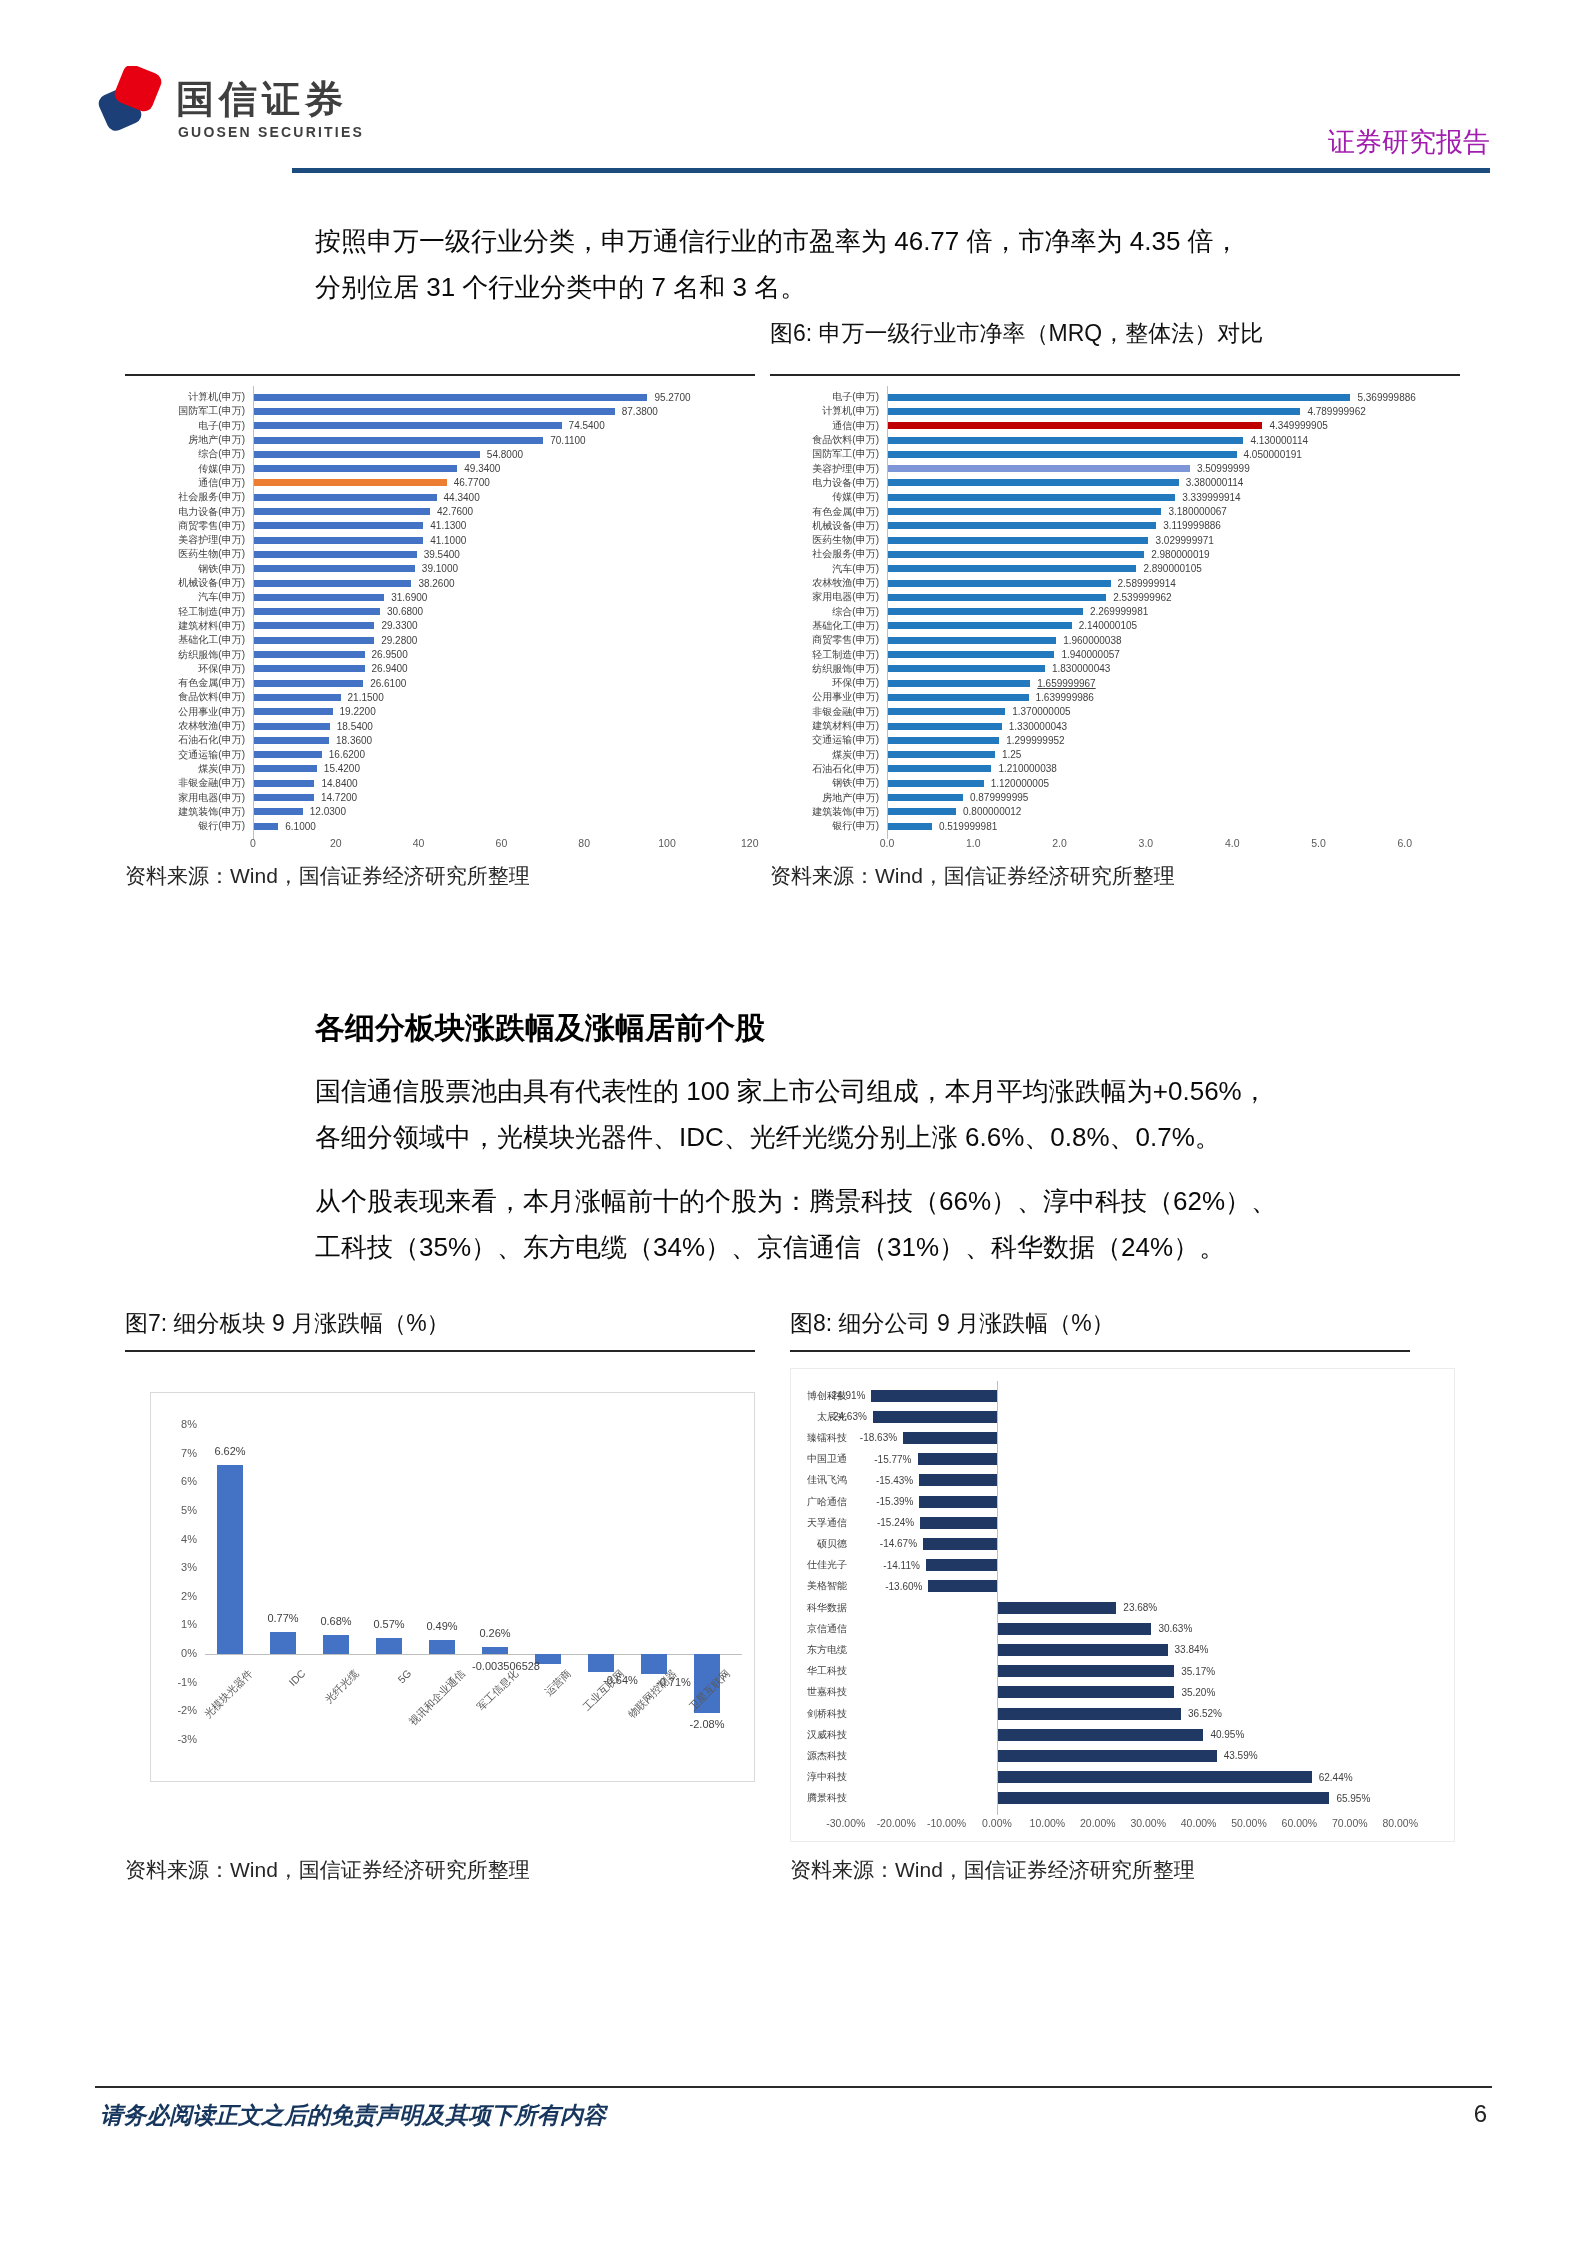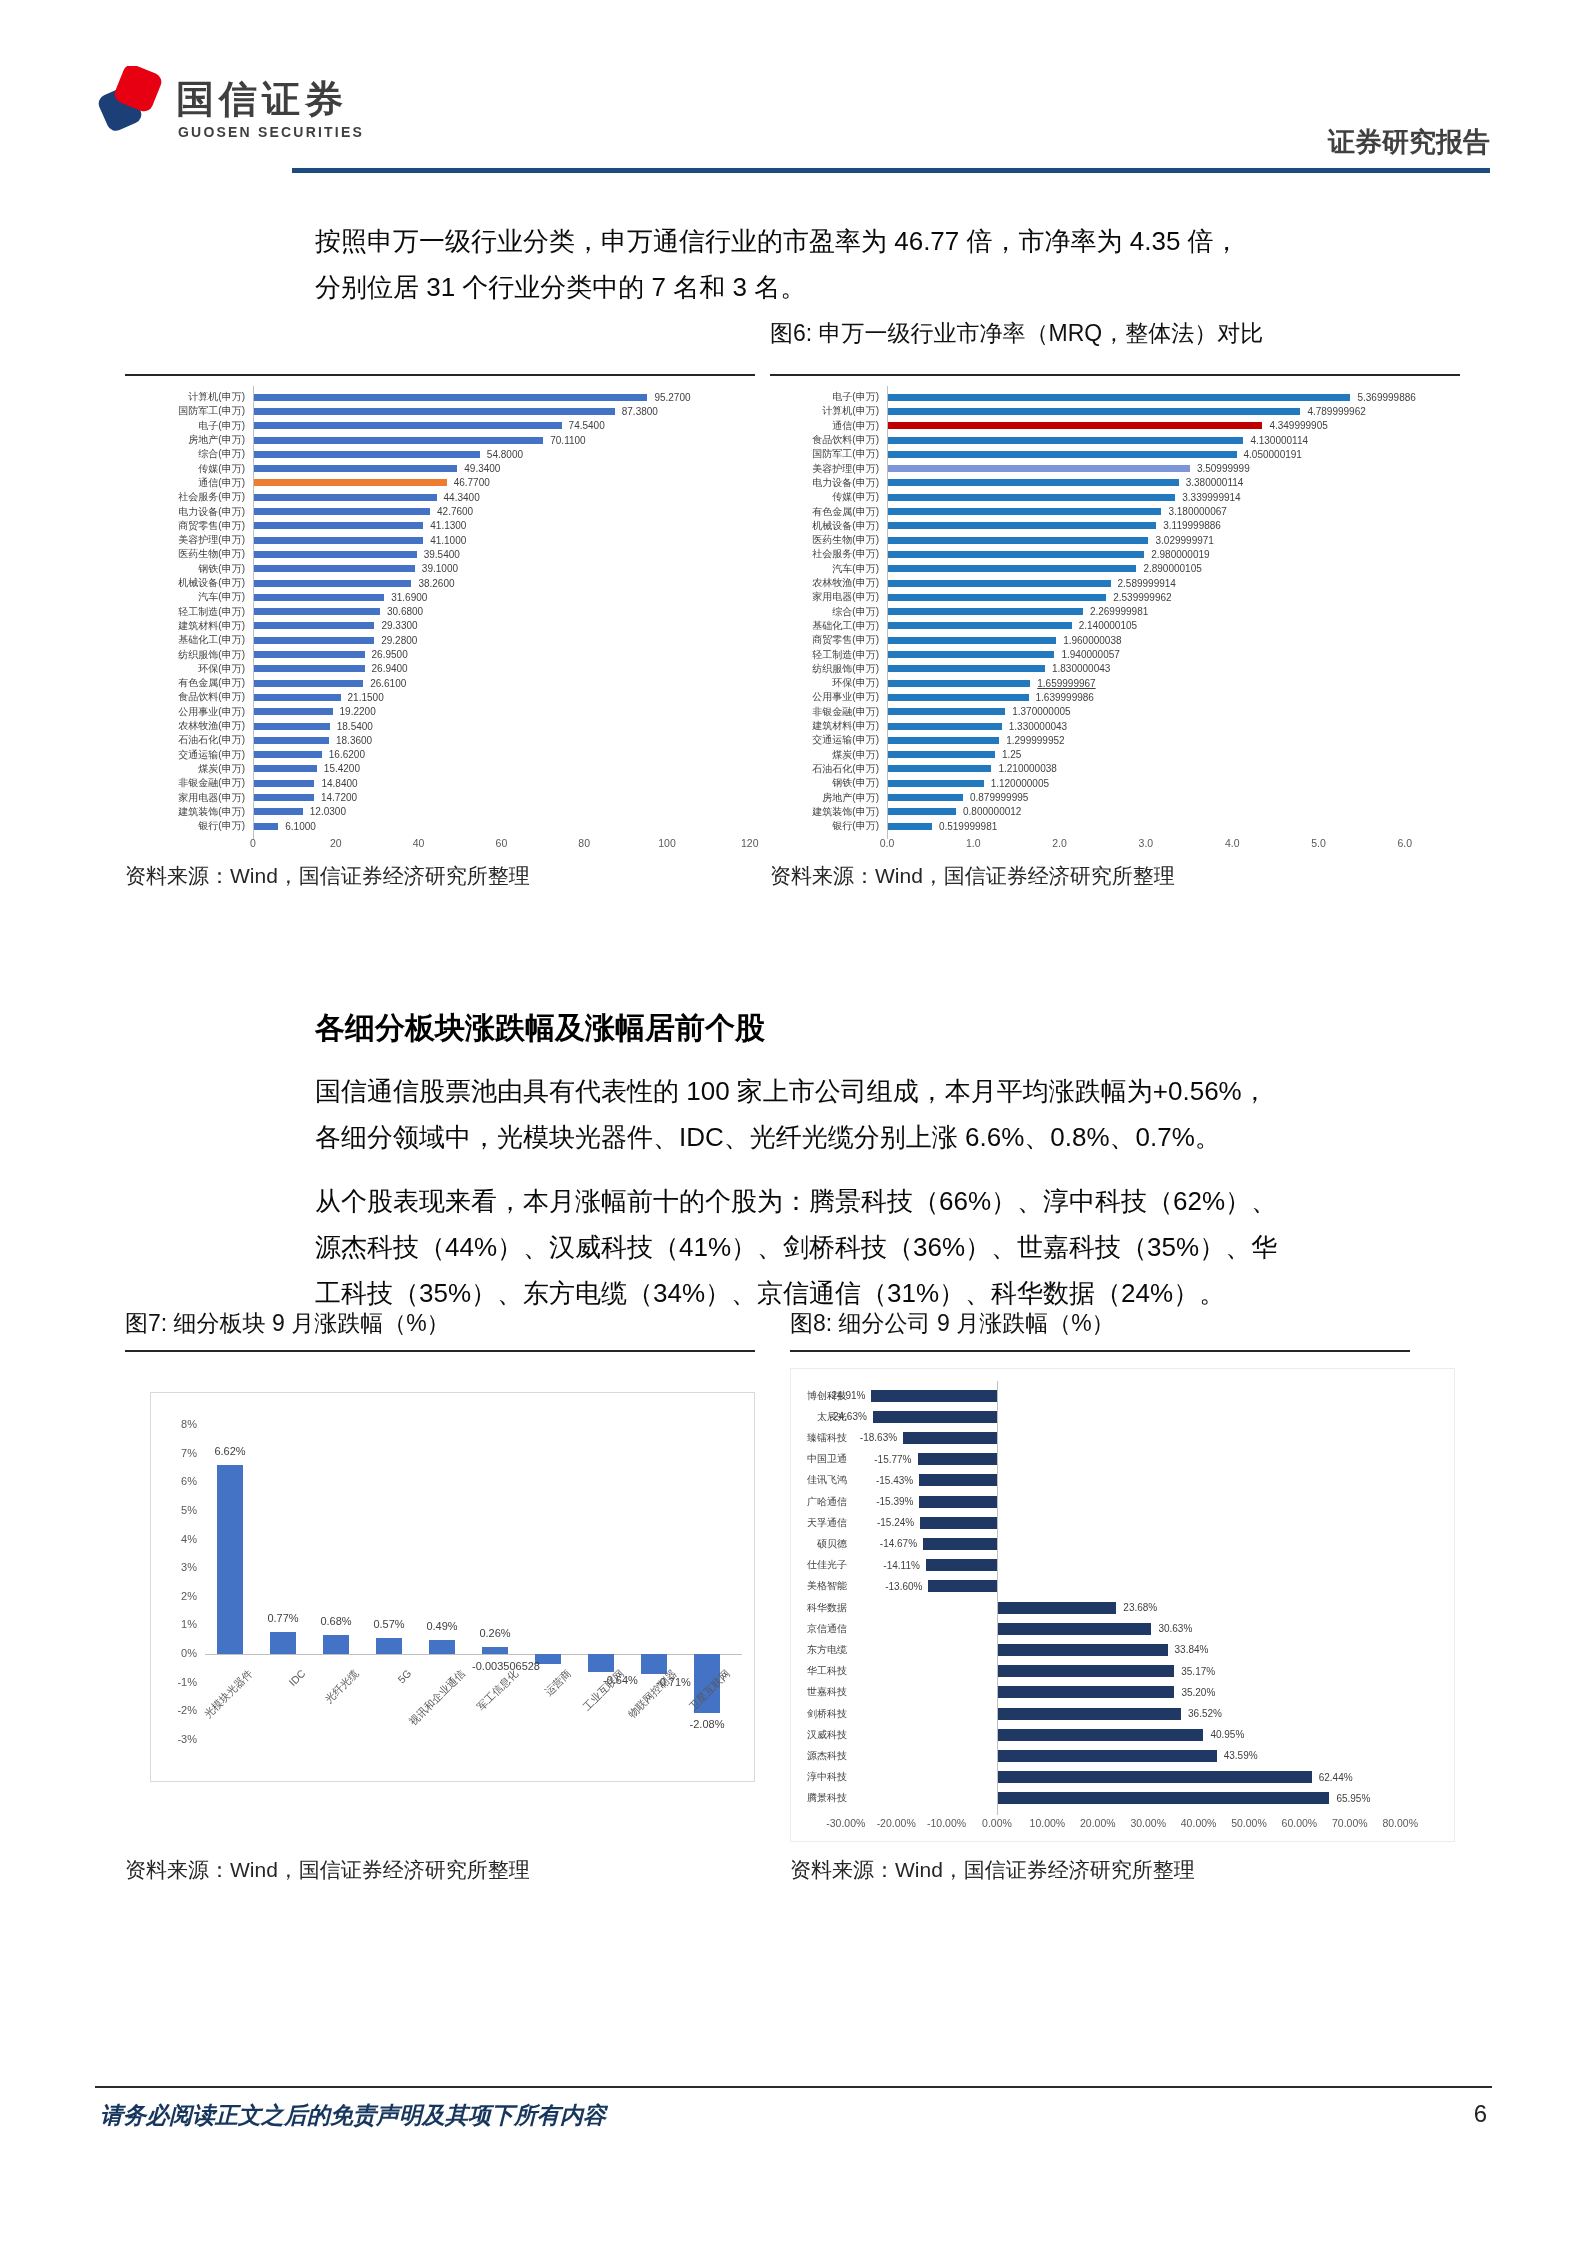--- a/index.html
+++ b/index.html
@@ -2,21 +2,21 @@
 <html><head>
 <meta charset="utf-8">
 <style>
   html,body{margin:0;padding:0;background:#ffffff;}
   body{font-family:"Liberation Sans","DejaVu Sans",sans-serif;color:#111;}
   #page{position:relative;width:1587px;height:2245px;background:#fff;overflow:hidden;}
   .abs{position:absolute;}
   
   .brand-cn{font-size:38px;font-weight:700;color:#3f3f3f;letter-spacing:5px;}
   .brand-en{font-size:14px;font-weight:700;color:#3f3f3f;letter-spacing:2.2px;margin-top:4px;}
-  .report-type{font-size:27px;font-weight:700;color:#404040;}
+  .report-type{font-size:27px;font-weight:400;color:#a21caf;}
   .header-rule{background:#1C4B7D;height:5px;}
   
   .para{font-size:26px;line-height:46px;color:#0a0a0a;}
   .h2{font-size:30px;font-weight:700;color:#000;}
   .fig-title{font-size:23px;font-weight:500;color:#111;}
   .fig-rule{height:2px;background:#262626;}
   .source{font-size:21px;color:#262626;}
   
   .chart{position:absolute;}
   .hname{position:absolute;font-size:10px;color:#3f3f3f;text-align:right;white-space:nowrap;display:flex;align-items:center;justify-content:flex-end;}
@@ -271,21 +271,20 @@
     </div>
   <div class="abs source" style="left:770px;top:862px;">资料来源：Wind，国信证券经济研究所整理</div>
 
   <div class="abs h2" style="left:315px;top:1008px;">各细分板块涨跌幅及涨幅居前个股</div>
   <div class="abs para" style="left:315px;top:1068px;width:1185px;">
     <div>国信通信股票池由具有代表性的 100 家上市公司组成，本月平均涨跌幅为+0.56%，</div>
     <div>各细分领域中，光模块光器件、IDC、光纤光缆分别上涨 6.6%、0.8%、0.7%。</div>
   </div>
   <div class="abs para" style="left:315px;top:1178px;width:1185px;">
     <div>从个股表现来看，本月涨幅前十的个股为：腾景科技（66%）、淳中科技（62%）、</div>
-    <div>源杰科技（44%）、汉威科技（41%）、剑桥科技（36%）、世嘉科技（35%）、华</div>
     <div>工科技（35%）、东方电缆（34%）、京信通信（31%）、科华数据（24%）。</div>
   </div>
 
   <div class="abs fig-title" style="left:125px;top:1308px;">图7: 细分板块 9 月涨跌幅（%）</div>
   <div class="abs fig-rule" style="left:125px;top:1350px;width:630px;"></div>
   <div id="c7" class="chart box7" style="left:150px;top:1392px;width:603px;height:388px;">
       <div class="ylab" style="left: 12px; top: 25.2px;">8%</div>
       <div class="ylab" style="left: 12px; top: 53.8px;">7%</div>
       <div class="ylab" style="left: 12px; top: 82.4px;">6%</div>
       <div class="ylab" style="left: 12px; top: 111px;">5%</div>

